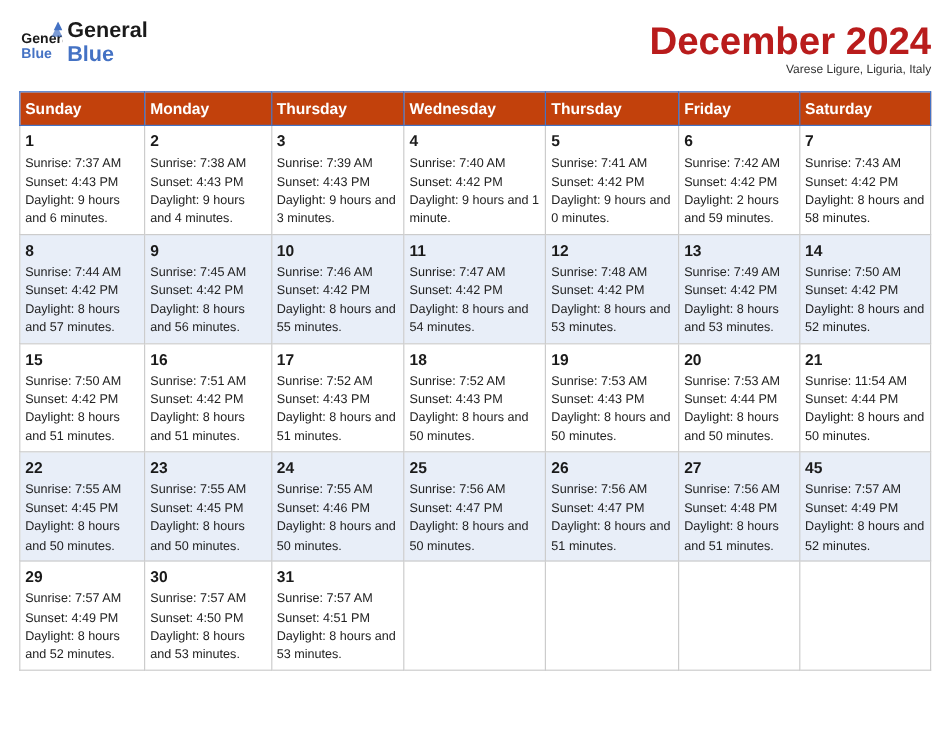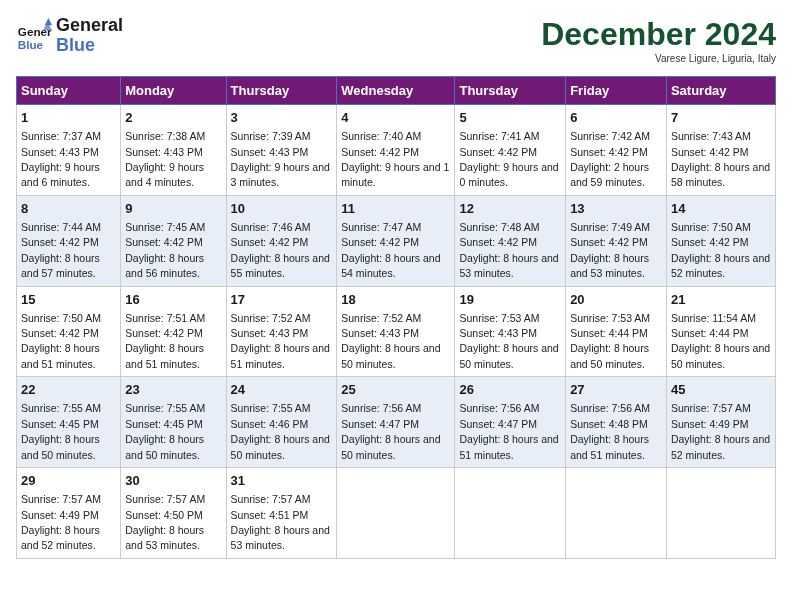--- a/index.html
+++ b/index.html
@@ -31,35 +31,35 @@
     }
     .logo-text span:first-child { color: #1a1a1a; }
     .logo-icon {
       width: 36px;
       height: 36px;
     }
     .title-block { text-align: right; }
     .title-block h1 {
       font-size: 32px;
       font-weight: bold;
-      color: #14532d;
+      color: #b91c1c;
       margin-left: 12px;
     }
     .title-block h2 {
       font-size: 10px;
       font-weight: normal;
       color: #333;
     }
     table {
       width: 100%;
       border-collapse: collapse;
       font-size: 11px;
     }
     thead tr {
-      background-color: #701a75;
+      background-color: #c2410c;
       color: #fff;
     }
     thead th {
       padding: 6px 4px;
       text-align: left;
       font-size: 13px;
       font-weight: bold;
       border: 1px solid #4472c4;
     }
     tbody tr {

